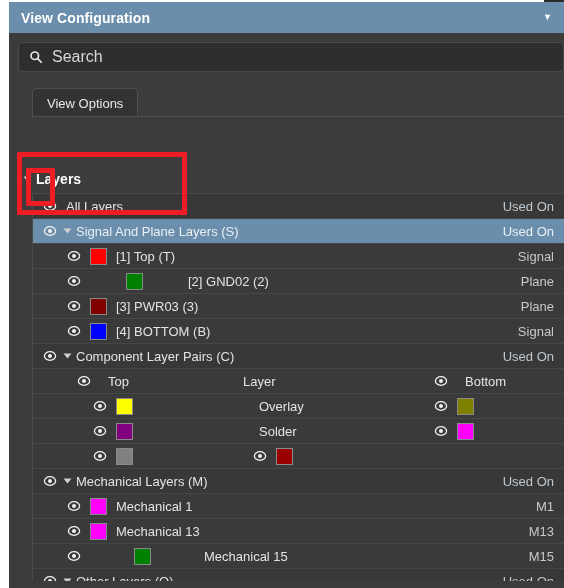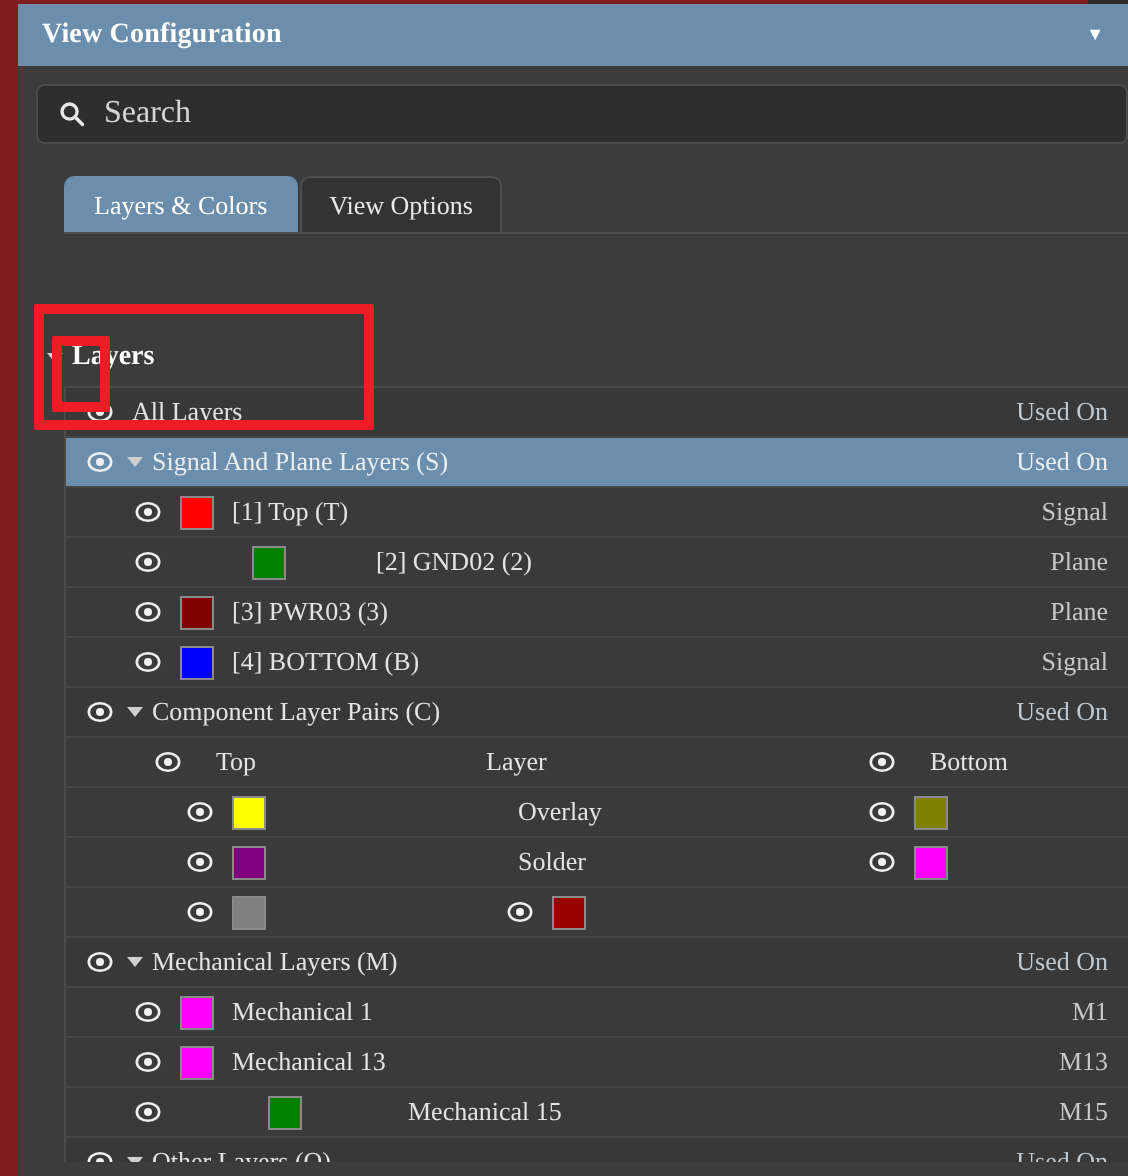--- a/index.html
+++ b/index.html
@@ -12,23 +12,22 @@
     height: 588px;
     overflow: hidden;
     font-family: "Liberation Sans", sans-serif;
     -webkit-font-smoothing: antialiased;
   }
 
   #app {
     position: relative;
     width: 544px;
     height: 588px;
-    background: #7f1d1d;
-    box-sizing: border-box;
-    font-family: Liberation Serif, serif;
+    background: #ffffff;
+    box-sizing: border-box;
   }
 
   
   .titlebar {
     position: absolute;
     left: 9px;
     top: 2px;
     width: 555px;
     height: 31px;
     background: #6a8eab;
@@ -276,21 +275,20 @@
 
     <div class="searchbox">
       <svg class="search-icon" viewBox="0 0 16 16">
         <circle cx="6.6" cy="6.6" r="4.3" fill="none" stroke="#e8e8e8" stroke-width="1.9"></circle>
         <line x1="9.9" y1="9.9" x2="14" y2="14" stroke="#e8e8e8" stroke-width="2" stroke-linecap="round"></line>
       </svg>
       <span class="search-text">Search</span>
     </div>
 
     <div class="tabstrip">
-      <div class="tab active">Layers &amp; Colors</div>
       <div class="tab">View Options</div>
     </div>
     <div class="tab-underline"></div>
 
     <div class="section-header">
       <span class="tri"></span>
       <span>Layers</span>
     </div>
 
     <div class="tree" id="tree">

